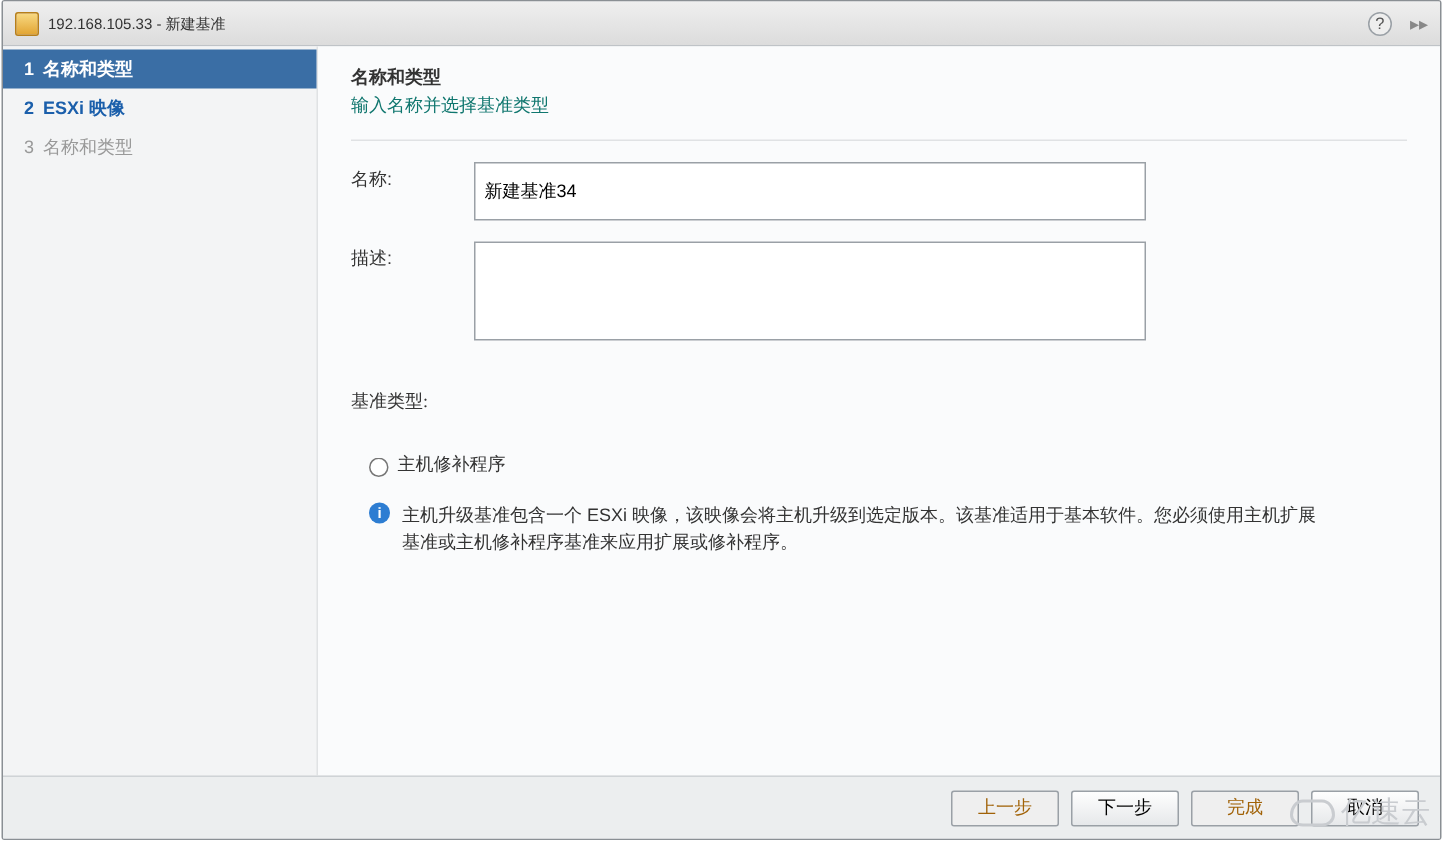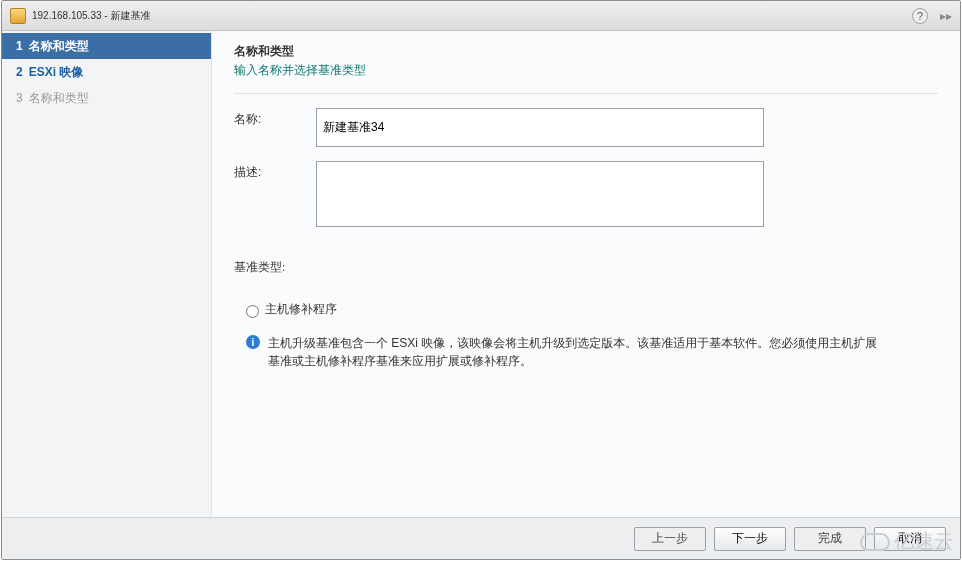--- a/index.html
+++ b/index.html
@@ -124,21 +124,21 @@
     }
     .btn {
       min-width:72px; height:24px;
       border:1px solid #9aa0a6;
       background: linear-gradient(#fefefe,#e6e8ea);
       border-radius:2px;
       font-size:12px;
       cursor:pointer;
     }
     .btn:disabled {
-      color:#404040; cursor:default;
+      color:#a16207; cursor:default;
       background:#efefef;
     }
     .watermark {
       position:absolute;
       right:6px; bottom:4px;
       color:#c9ccd0;
       font-size:20px;
       display:flex; align-items:center; gap:4px;
       pointer-events:none;
     }

